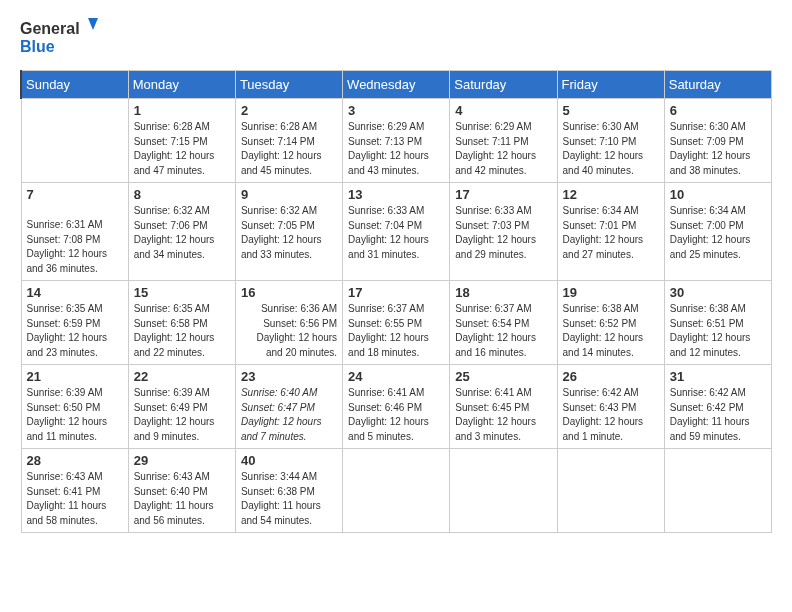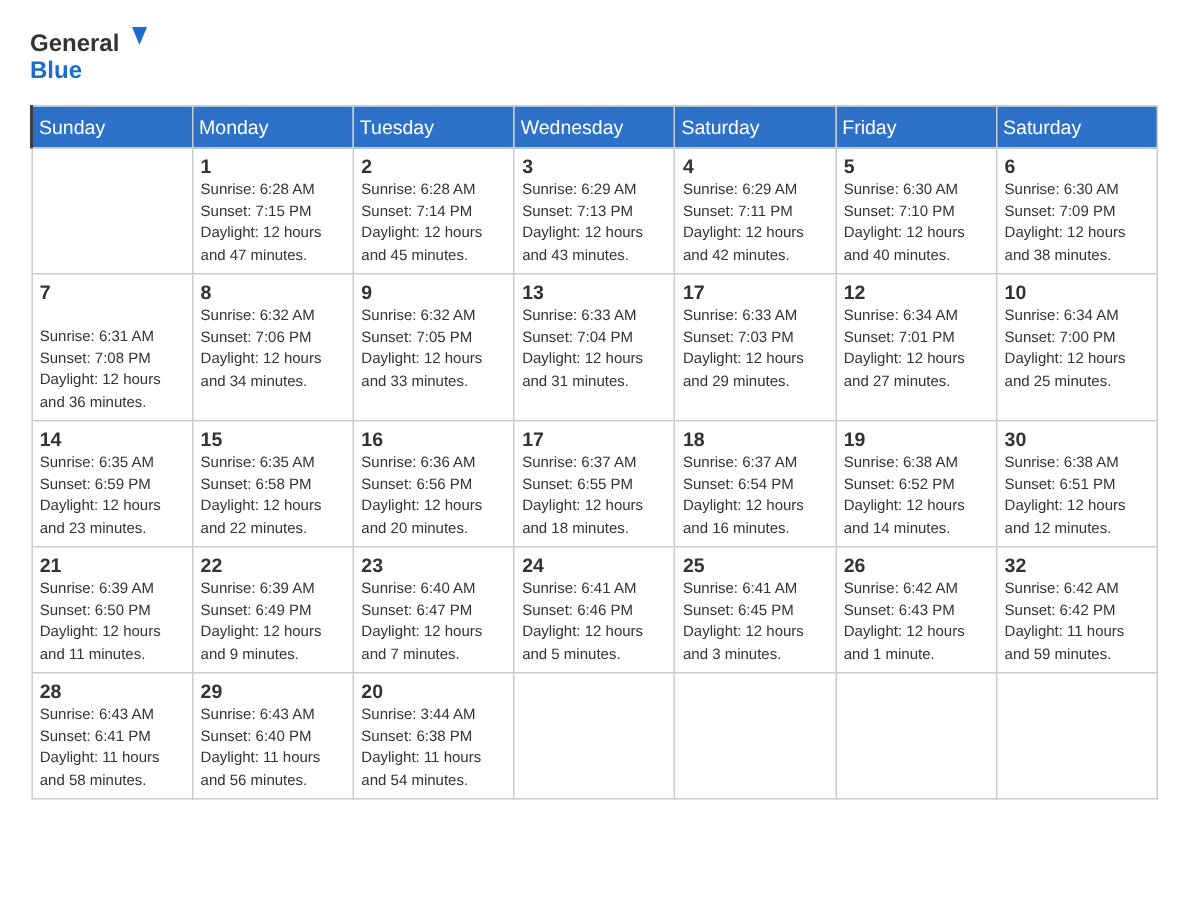--- a/index.html
+++ b/index.html
@@ -207,21 +207,21 @@
         </td>
         <td>
           <span class="day-num">15</span>
           <div class="day-info" style="white-space: pre-line;">Sunrise: 6:35 AM
 Sunset: 6:58 PM
 Daylight: 12 hours
 and 22 minutes.</div>
         </td>
         <td>
           <span class="day-num">16</span>
-          <div class="day-info" style="white-space: pre-line;">Sunrise: 6:36 AM
+          <div class="day-info" style="white-space: pre-line; text-align: right;">Sunrise: 6:36 AM
 Sunset: 6:56 PM
 Daylight: 12 hours
 and 20 minutes.</div>
         </td>
         <td>
           <span class="day-num">17</span>
           <div class="day-info" style="white-space: pre-line;">Sunrise: 6:37 AM
 Sunset: 6:55 PM
 Daylight: 12 hours
 and 18 minutes.</div>
@@ -258,21 +258,21 @@
         </td>
         <td>
           <span class="day-num">22</span>
           <div class="day-info" style="white-space: pre-line;">Sunrise: 6:39 AM
 Sunset: 6:49 PM
 Daylight: 12 hours
 and 9 minutes.</div>
         </td>
         <td>
           <span class="day-num">23</span>
-          <div class="day-info" style="white-space: pre-line;">Sunrise: 6:40 AM
+          <div class="day-info" style="white-space: pre-line; font-style: italic;">Sunrise: 6:40 AM
 Sunset: 6:47 PM
 Daylight: 12 hours
 and 7 minutes.</div>
         </td>
         <td>
           <span class="day-num">24</span>
           <div class="day-info" style="white-space: pre-line;">Sunrise: 6:41 AM
 Sunset: 6:46 PM
 Daylight: 12 hours
 and 5 minutes.</div>
@@ -285,21 +285,21 @@
 and 3 minutes.</div>
         </td>
         <td>
           <span class="day-num">26</span>
           <div class="day-info" style="white-space: pre-line;">Sunrise: 6:42 AM
 Sunset: 6:43 PM
 Daylight: 12 hours
 and 1 minute.</div>
         </td>
         <td>
-          <span class="day-num">32</span>
+          <span class="day-num">31</span>
           <div class="day-info" style="white-space: pre-line;">Sunrise: 6:42 AM
 Sunset: 6:42 PM
 Daylight: 11 hours
 and 59 minutes.</div>
         </td>
       </tr>
       <tr>
         <td>
           <span class="day-num">28</span>
           <div class="day-info" style="white-space: pre-line;">Sunrise: 6:43 AM
@@ -308,21 +308,21 @@
 and 58 minutes.</div>
         </td>
         <td>
           <span class="day-num">29</span>
           <div class="day-info" style="white-space: pre-line;">Sunrise: 6:43 AM
 Sunset: 6:40 PM
 Daylight: 11 hours
 and 56 minutes.</div>
         </td>
         <td>
-          <span class="day-num">20</span>
+          <span class="day-num">40</span>
           <div class="day-info" style="white-space: pre-line;">Sunrise: 3:44 AM
 Sunset: 6:38 PM
 Daylight: 11 hours
 and 54 minutes.</div>
         </td>
         <td class="empty-cell"></td>
         <td class="empty-cell"></td>
         <td class="empty-cell"></td>
         <td class="empty-cell"></td>
       </tr>

